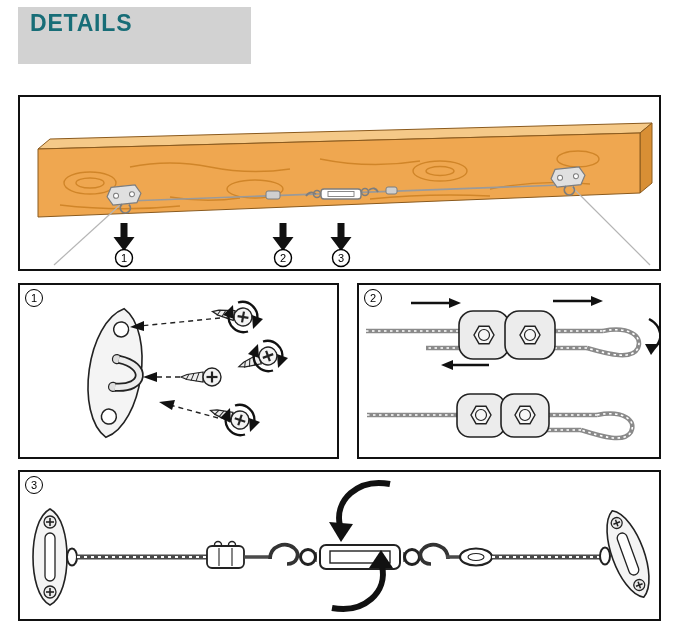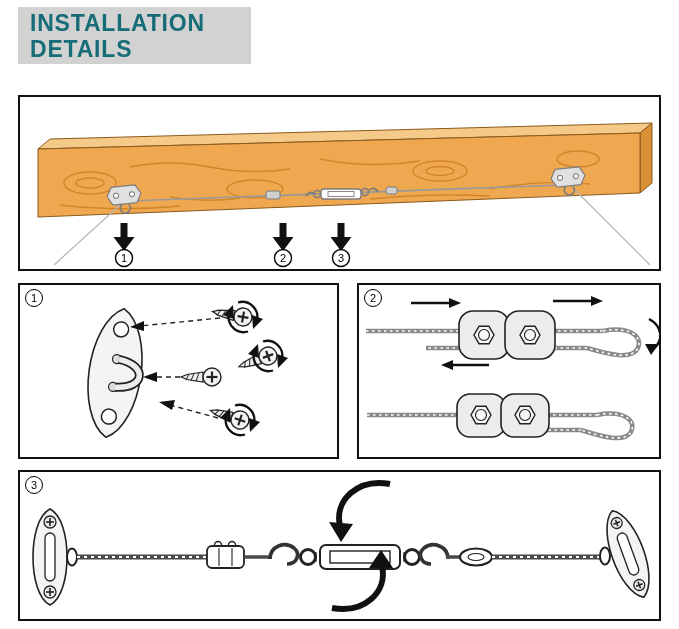--- a/index.html
+++ b/index.html
@@ -32,21 +32,20 @@
     display:flex; align-items:center; justify-content:center;
   }
   .panel-label { left:5px; top:4px; }
 </style>
 </head>
 <body>
 
 <div class="page">
 
   <div class="title-banner">
-    <div>INSTALLATION</div>
     <div>DETAILS</div>
   </div>
 
   <div class="panel panel-overview">
     <svg width="639" height="172" viewBox="0 0 639 172">
 
       <g>
         <polygon points="18,52 620,36 632,26 30,42" fill="#f5c988" stroke="#8a5a1e" stroke-width="1"></polygon>
         <polygon points="620,36 632,26 632,86 620,96" fill="#d88f35" stroke="#8a5a1e" stroke-width="1"></polygon>
         <polygon points="18,52 620,36 620,96 18,120" fill="#efa750" stroke="#8a5a1e" stroke-width="1"></polygon>

